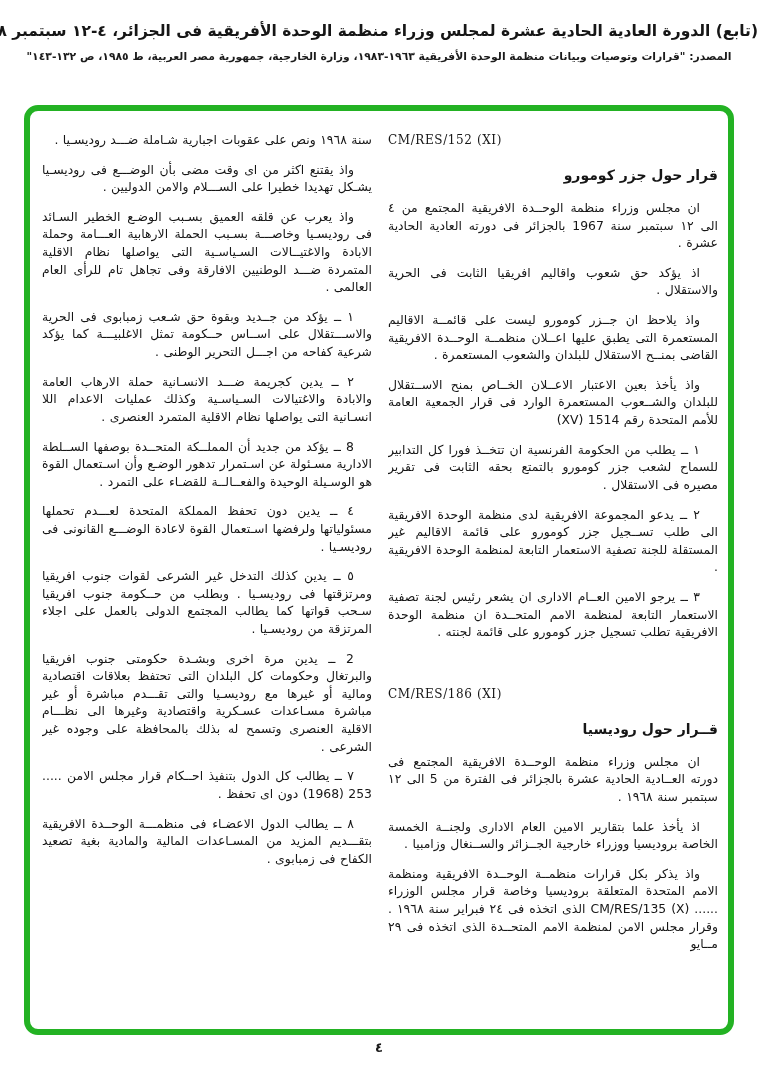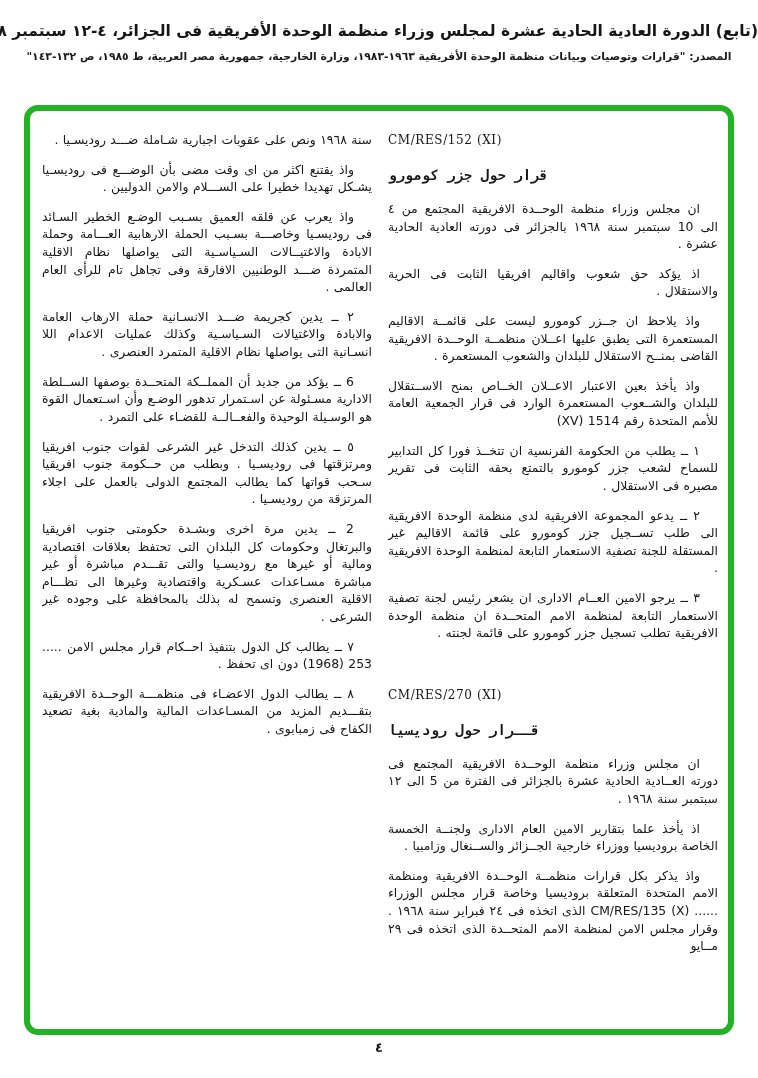--- a/index.html
+++ b/index.html
@@ -42,63 +42,64 @@
     word-spacing:0.5px;
   }
   .block.para.noindent { text-indent:0; }
   .block.code {
     direction:ltr; text-align:left;
     font-family:"DejaVu Serif", serif;
     font-size:12px; letter-spacing:0.6px;
     margin:2px 0 20px;
   }
   .block.title {
-    font-weight:bold; text-align:left;
+    font-weight:bold; text-align:right;
     font-size:14px; letter-spacing:0.3px;
     margin:0 0 16px;
-    font-family:Liberation Mono, monospace;
   }
   .block.gap-before { margin-top:46px; }
   
   .page-number {
     position:absolute; top:1040px; left:0; right:0;
     text-align:center; font-size:13px; font-weight:bold;
   }
 </style>
 </head>
 <body>
 
 <header class="page-header">
   <div class="header-line1" dir="rtl">(تابع) الدورة العادية الحادية عشرة لمجلس وزراء منظمة الوحدة الأفريقية فى الجزائر، ٤-١٢ سبتمبر ١٩٦٨</div>
   <div class="header-line2" dir="rtl">المصدر: "قرارات وتوصيات وبيانات منظمة الوحدة الأفريقية ١٩٦٣-١٩٨٣، وزارة الخارجية، جمهورية مصر العربية، ط ١٩٨٥، ص ١٣٢-١٤٣"</div>
 </header>
 
 <div class="content-box">
   <div class="col" id="col-right">
       <div class="block code" dir="ltr">CM/RES/152 (XI)</div>
       <div class="block title">قرار حول جزر كومورو</div>
-      <div class="block para">ان مجلس وزراء منظمة الوحــدة الافريقية المجتمع من ٤ الى 10 سبتمبر سنة ١٩٦٨ بالجزائر فى دورته العادية الحادية عشرة .</div>
+      <div class="block para">ان مجلس وزراء منظمة الوحــدة الافريقية المجتمع من ٤ الى ١٢ سبتمبر سنة 1967 بالجزائر فى دورته العادية الحادية عشرة .</div>
       <div class="block para">اذ يؤكد حق شعوب واقاليم افريقيا الثابت فى الحرية والاستقلال .</div>
       <div class="block para">واذ يلاحظ ان جــزر كومورو ليست على قائمــة الاقاليم المستعمرة التى يطبق عليها اعــلان منظمــة الوحــدة الافريقية القاضى بمنــح الاستقلال للبلدان والشعوب المستعمرة .</div>
       <div class="block para">واذ يأخذ بعين الاعتبار الاعــلان الخــاص بمنح الاســتقلال للبلدان والشــعوب المستعمرة الوارد فى قرار الجمعية العامة للأمم المتحدة رقم 1514 (XV)</div>
       <div class="block para">١ ــ يطلب من الحكومة الفرنسية ان تتخــذ فورا كل التدابير للسماح لشعب جزر كومورو بالتمتع بحقه الثابت فى تقرير مصيره فى الاستقلال .</div>
       <div class="block para">٢ ــ يدعو المجموعة الافريقية لدى منظمة الوحدة الافريقية الى طلب تســجيل جزر كومورو على قائمة الاقاليم غير المستقلة للجنة تصفية الاستعمار التابعة لمنظمة الوحدة الافريقية .</div>
       <div class="block para">٣ ــ يرجو الامين العــام الادارى ان يشعر رئيس لجنة تصفية الاستعمار التابعة لمنظمة الامم المتحــدة ان منظمة الوحدة الافريقية تطلب تسجيل جزر كومورو على قائمة لجنته .</div>
-      <div class="block code gap-before" dir="ltr">CM/RES/270 (XI)</div>
+      <div class="block code gap-before" dir="ltr">CM/RES/186 (XI)</div>
       <div class="block title">قــرار حول روديسيا</div>
       <div class="block para">ان مجلس وزراء منظمة الوحــدة الافريقية المجتمع فى دورته العــادية الحادية عشرة بالجزائر فى الفترة من 5 الى ١٢ سبتمبر سنة ١٩٦٨ .</div>
       <div class="block para">اذ يأخذ علما بتقارير الامين العام الادارى ولجنــة الخمسة الخاصة بروديسيا ووزراء خارجية الجــزائر والســنغال وزامبيا .</div>
       <div class="block para">واذ يذكر بكل قرارات منظمــة الوحــدة الافريقية ومنظمة الامم المتحدة المتعلقة بروديسيا وخاصة قرار مجلس الوزراء ...... CM/RES/135 (X) الذى اتخذه فى ٢٤ فبراير سنة ١٩٦٨ . وقرار مجلس الامن لمنظمة الامم المتحــدة الذى اتخذه فى ٢٩ مــايو</div>
     </div>
   <div class="col" id="col-left">
       <div class="block para noindent">سنة ١٩٦٨ ونص على عقوبات اجبارية شـاملة ضـــد روديسـيا .</div>
       <div class="block para">واذ يقتنع اكثر من اى وقت مضى بأن الوضـــع فى روديسـيا يشـكل تهديدا خطيرا على الســـلام والامن الدوليين .</div>
       <div class="block para">واذ يعرب عن قلقه العميق بسـبب الوضـع الخطير السـائد فى روديسـيا وخاصـــة بسـبب الحملة الارهابية العـــامة وحملة الابادة والاغتيــالات السـياسـية التى يواصلها نظام الاقلية المتمردة ضـــد الوطنيين الافارقة وفى تجاهل تام للرأى العام العالمى .</div>
+      <div class="block para">١ ــ يؤكد من جــديد وبقوة حق شـعب زمبابوى فى الحرية والاســـتقلال على اســاس حــكومة تمثل الاغلبيـــة كما يؤكد شرعية كفاحه من اجـــل التحرير الوطنى .</div>
       <div class="block para">٢ ــ يدين كجريمة ضـــد الانسـانية حملة الارهاب العامة والابادة والاغتيالات السـياسـية وكذلك عمليات الاعدام اللا انسـانية التى يواصلها نظام الاقلية المتمرد العنصرى .</div>
-      <div class="block para">6 ــ يؤكد من جديد أن المملــكة المتحــدة بوصفها الســلطة الادارية مسـئولة عن اسـتمرار تدهور الوضـع وأن اسـتعمال القوة هو الوسـيلة الوحيدة والفعــالــة للقضـاء على التمرد .</div>
+      <div class="block para">8 ــ يؤكد من جديد أن المملــكة المتحــدة بوصفها الســلطة الادارية مسـئولة عن اسـتمرار تدهور الوضـع وأن اسـتعمال القوة هو الوسـيلة الوحيدة والفعــالــة للقضـاء على التمرد .</div>
+      <div class="block para">٤ ــ يدين دون تحفظ المملكة المتحدة لعـــدم تحملها مسئولياتها ولرفضها اسـتعمال القوة لاعادة الوضـــع القانونى فى روديسـيا .</div>
       <div class="block para">٥ ــ يدين كذلك التدخل غير الشرعى لقوات جنوب افريقيا ومرتزقتها فى روديسـيا . وبطلب من حــكومة جنوب افريقيا سـحب قواتها كما يطالب المجتمع الدولى بالعمل على اجلاء المرتزقة من روديسـيا .</div>
       <div class="block para">2 ــ يدين مرة اخرى وبشـدة حكومتى جنوب افريقيا والبرتغال وحكومات كل البلدان التى تحتفظ بعلاقات اقتصادية ومالية أو غيرها مع روديسـيا والتى تقـــدم مباشرة أو غير مباشرة مسـاعدات عسـكرية واقتصادية وغيرها الى نظـــام الاقلية العنصرى وتسمح له بذلك بالمحافظة على وجوده غير الشرعى .</div>
       <div class="block para">٧ ــ يطالب كل الدول بتنفيذ احــكام قرار مجلس الامن ..... 253 (1968) دون اى تحفظ .</div>
       <div class="block para">٨ ــ يطالب الدول الاعضـاء فى منظمـــة الوحــدة الافريقية بتقـــديم المزيد من المسـاعدات المالية والمادية بغية تصعيد الكفاح فى زمبابوى .</div>
     </div>
 </div>
 
 <div class="page-number">٤</div>
 
 </body></html>

